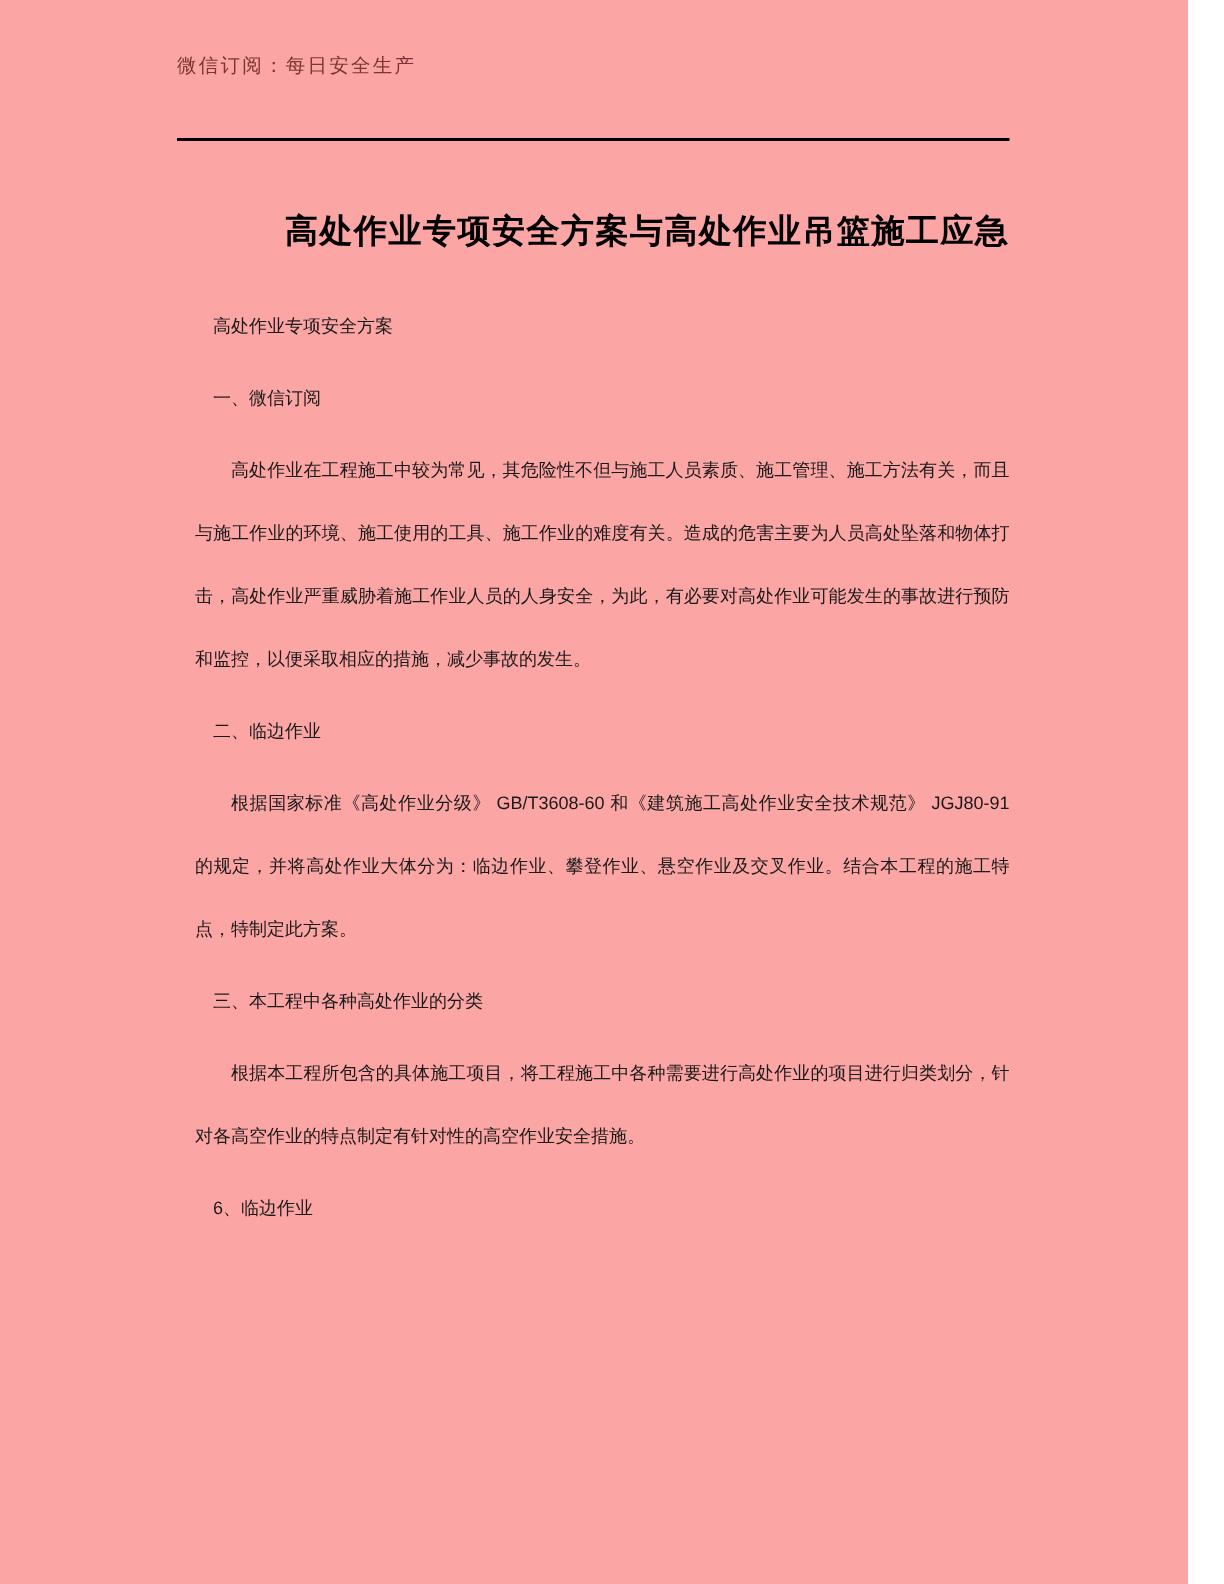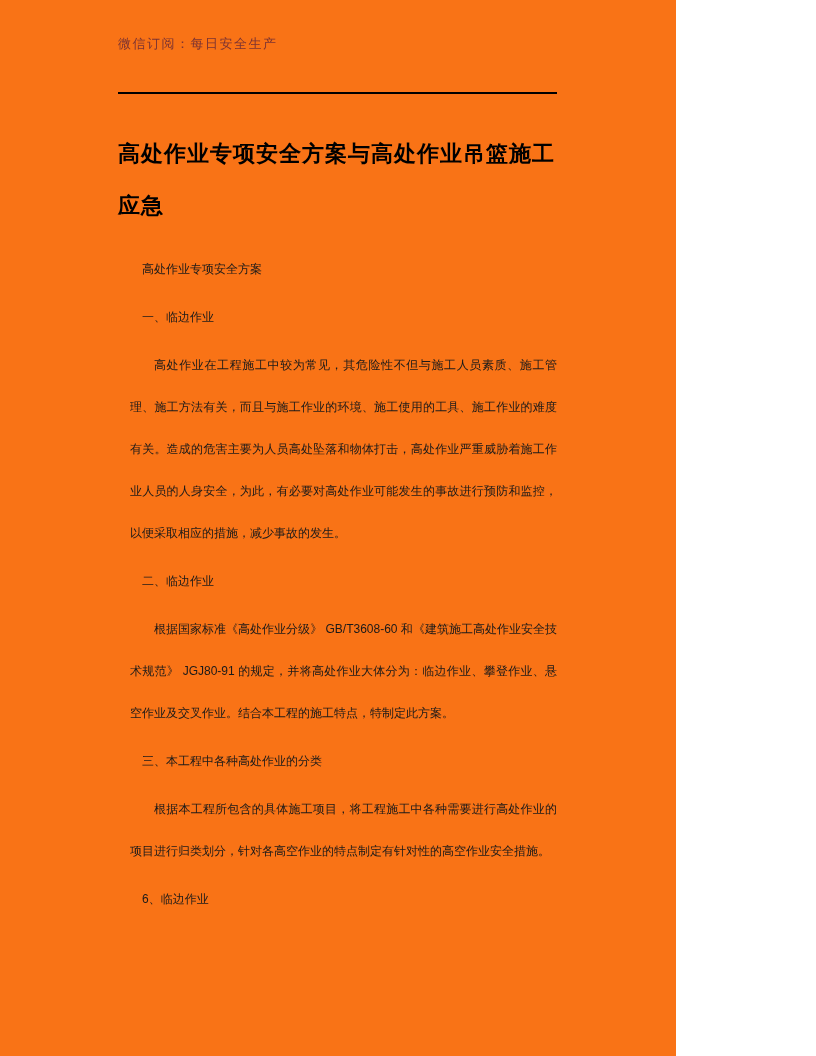--- a/index.html
+++ b/index.html
@@ -10,44 +10,44 @@
   body {
     width: 816px;
     height: 1056px;
     overflow: hidden;
     font-family: "Liberation Sans", sans-serif;
     color: #141414;
   }
   .page {
     box-sizing: border-box;
     position: relative;
-    width: 676px;
+    width: 792px;
     height: 1056px;
     padding: 36px 119px 12px 118px;
-    background: #f97316;
+    background: #fca5a5;
   }
   .masthead {
     font-family: "Liberation Serif", serif;
     font-size: 13px;
     line-height: 16px;
     letter-spacing: 1.5px;
     color: #7b3333; 
   }
   .divider {
     border: none;
     border-top: 2px solid #000000;
     margin: 40px 0 0 0;
   }
   .doc-title {
     margin-top: 34px;
     font-family: "Liberation Serif", serif;
     font-size: 22px;
     font-weight: bold;
     line-height: 52px;
-    text-align: left;
+    text-align: right;
     color: #000000;
     letter-spacing: 1px;
   }
   .doc-title .t-line { display: block; }
   .doc-body {
     font-size: 12px;
     line-height: 42px;
     text-align: justify;
     color: #1a1a1a;
   }
@@ -75,21 +75,21 @@
 
   <div class="doc-title">
     <span class="t-line">高处作业专项安全方案与高处作业吊篮施工应急</span>
   </div>
 
   <div class="doc-body" style="color: rgb(26, 26, 26);">
     <p class="subtitle">高处作业专项安全方案</p>
 
     <div>
   <div class="section">
-    <p class="sec-heading">一、临边作业</p>
+    <p class="sec-heading">一、微信订阅</p>
     <div>
 
     <p class="sec-para">高处作业在工程施工中较为常见，其危险性不但与施工人员素质、施工管理、施工方法有关，而且与施工作业的环境、施工使用的工具、施工作业的难度有关。造成的危害主要为人员高处坠落和物体打击，高处作业严重威胁着施工作业人员的人身安全，为此，有必要对高处作业可能发生的事故进行预防和监控，以便采取相应的措施，减少事故的发生。</p>
           </div>
   </div>
 
   <div class="section">
     <p class="sec-heading">二、临边作业</p>
     <div>
 

